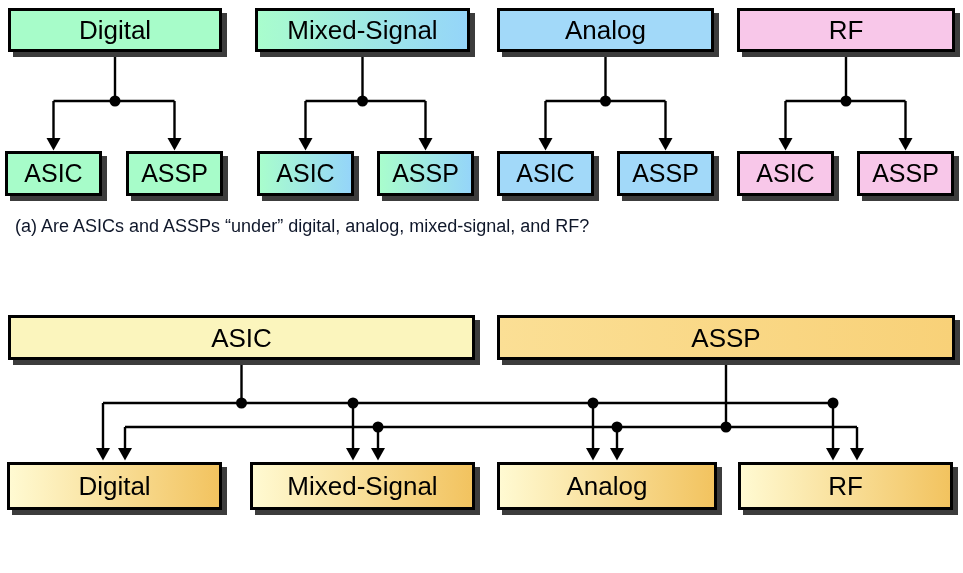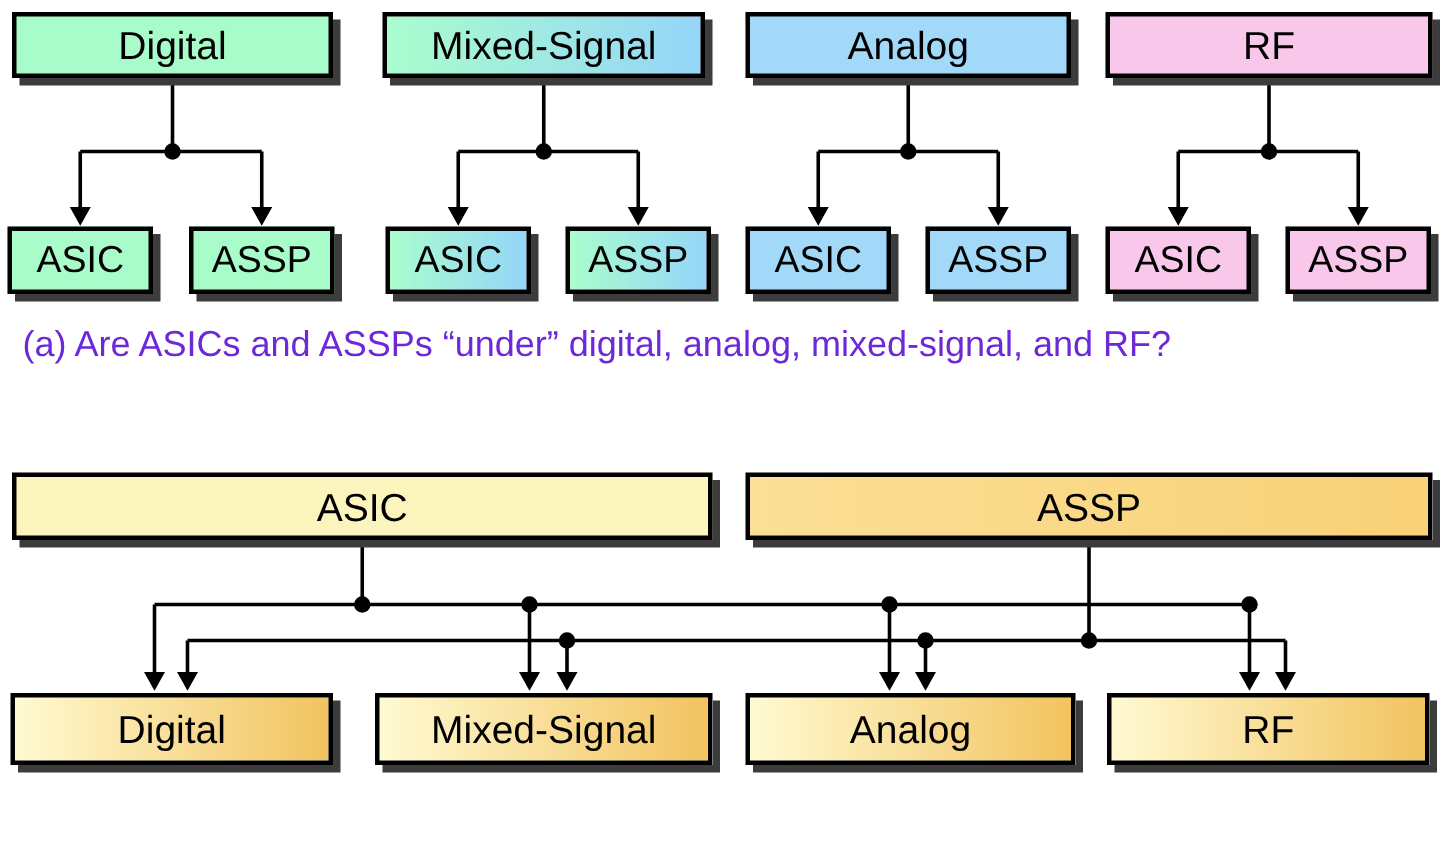--- a/index.html
+++ b/index.html
@@ -41,21 +41,21 @@
   .pb.asic{left:8px;width:467px;}
   .pb.assp{left:497px;width:458px;}
   
   .cb{top:462px;height:48px;}
   .cb.d{left:7px;width:215px;}
   .cb.m{left:250px;width:225px;}
   .cb.a{left:497px;width:220px;}
   .cb.r{left:738px;width:215px;}
 
   .caption{
-    position:absolute;font-size:24px;color:#6d28d9;letter-spacing:0px;
+    position:absolute;font-size:18px;color:#0f172a;letter-spacing:0px;
     white-space:nowrap;
   }
   .caption.a{left:15px;top:216px;}
   .caption.b{left:11px;top:529px;}
 
   .ln{stroke:#000;stroke-width:2.4;fill:none;}
   .dot{fill:#000;stroke:none;}
   .ah{fill:#000;stroke:none;}
 </style>
 </head>

